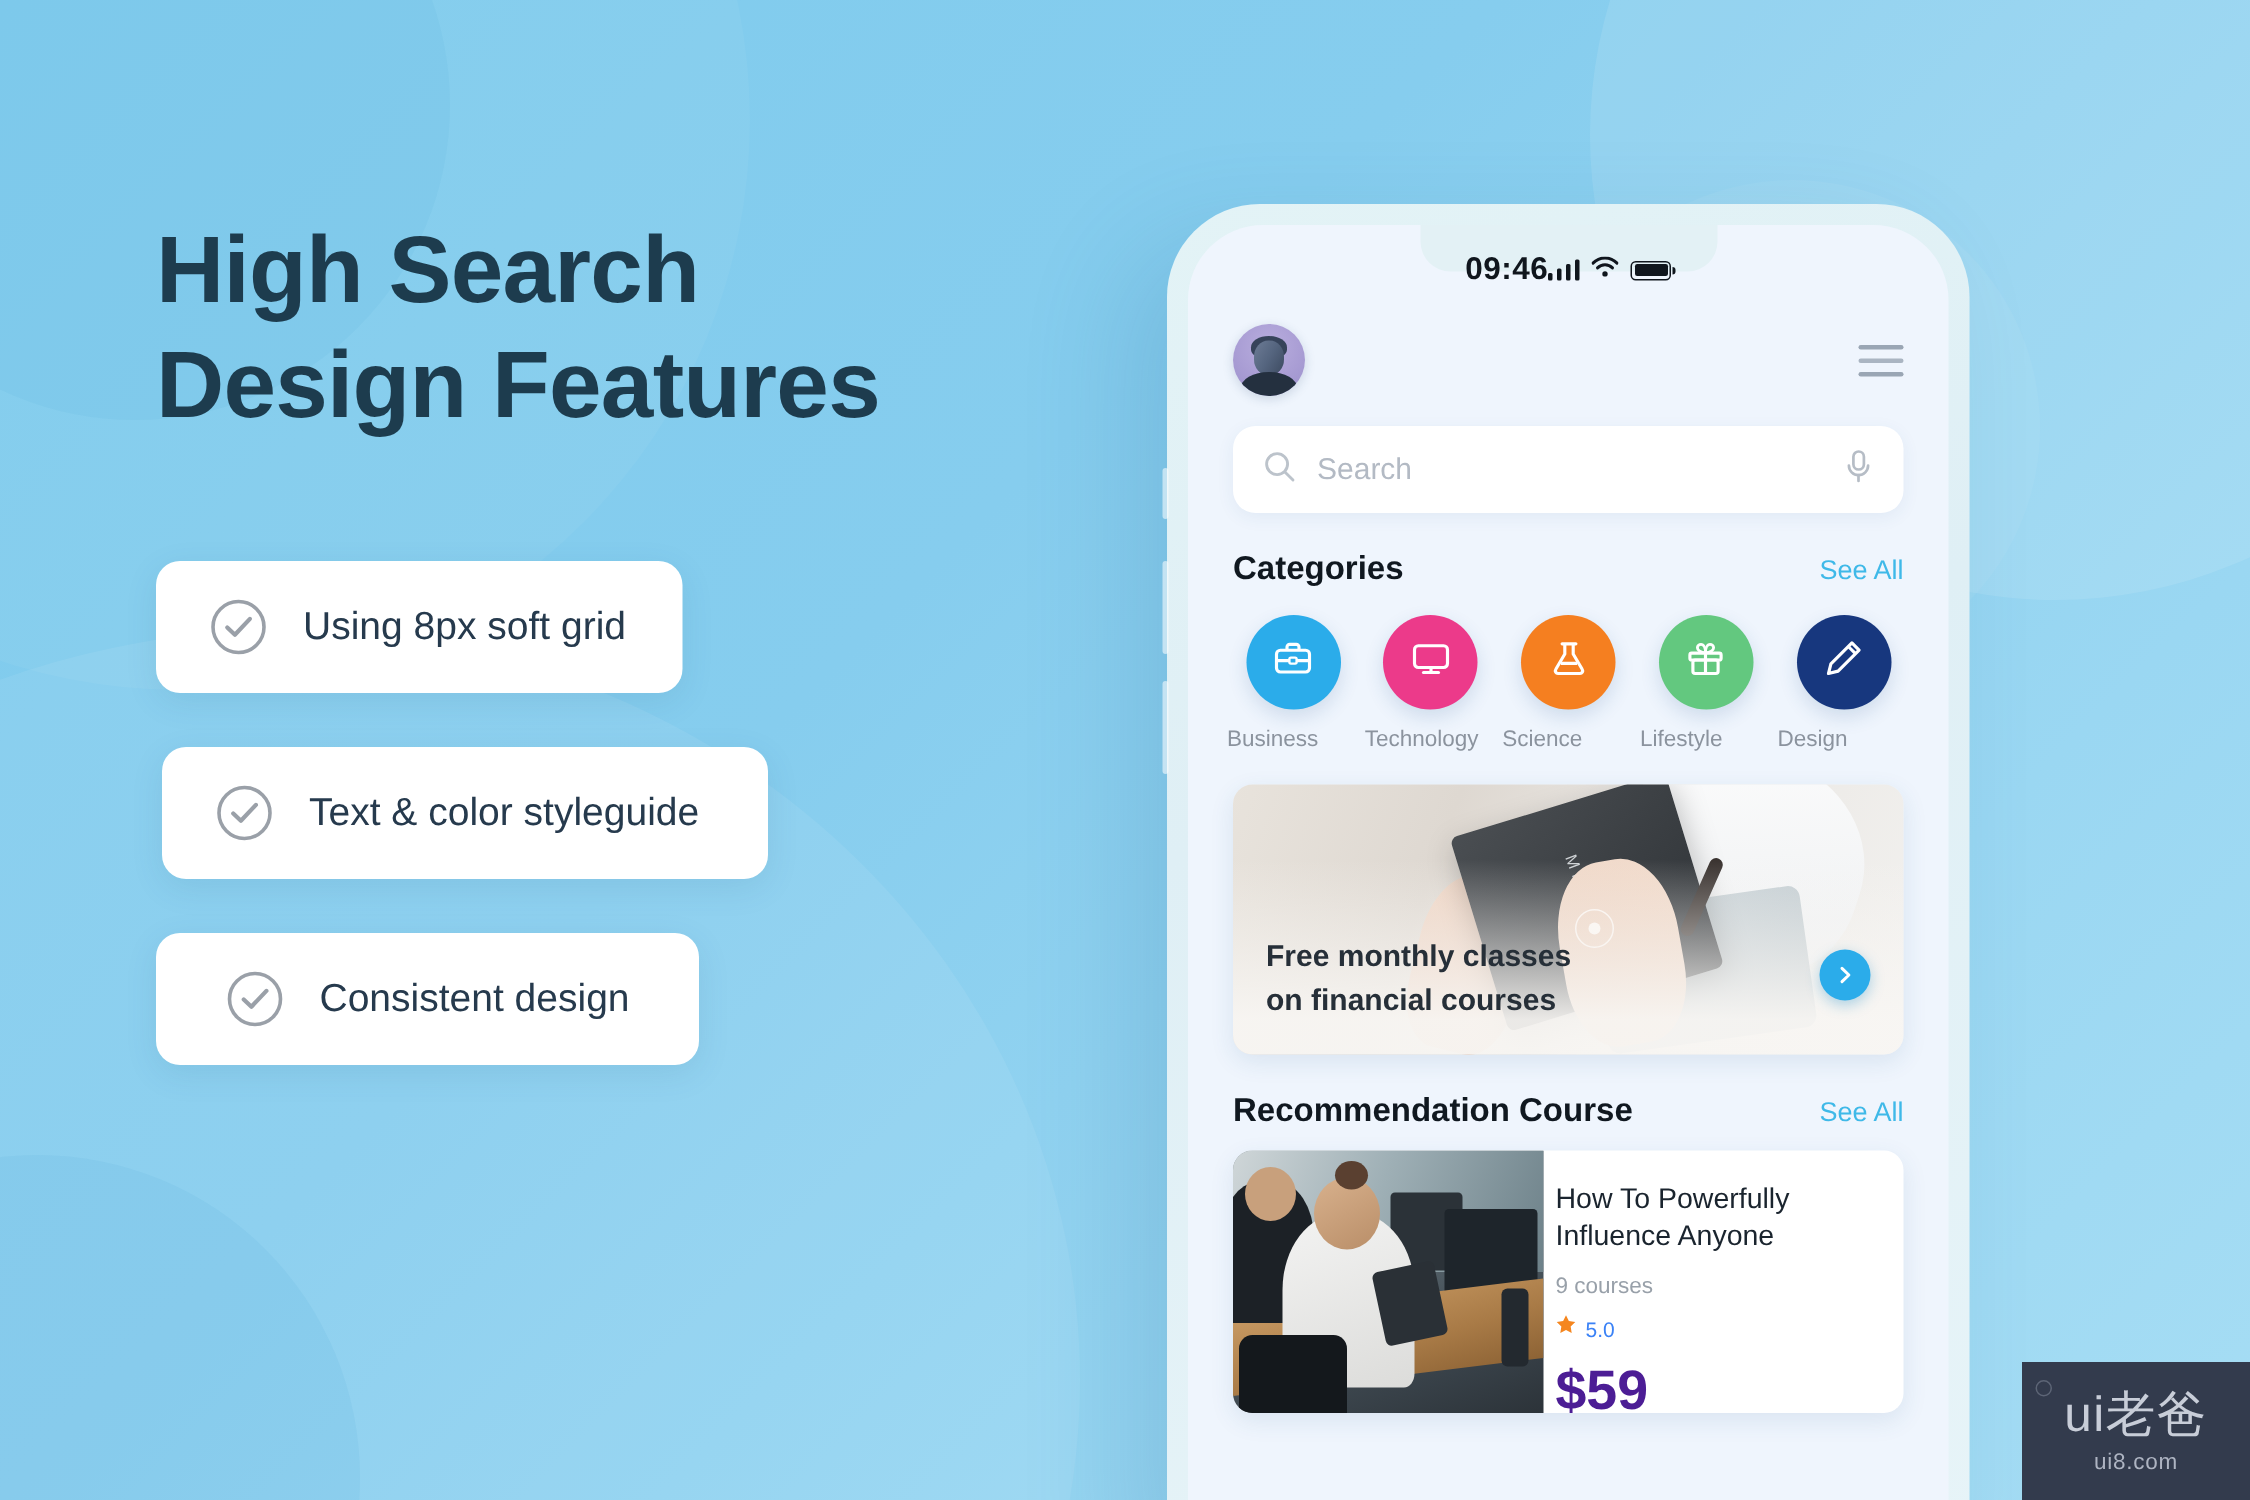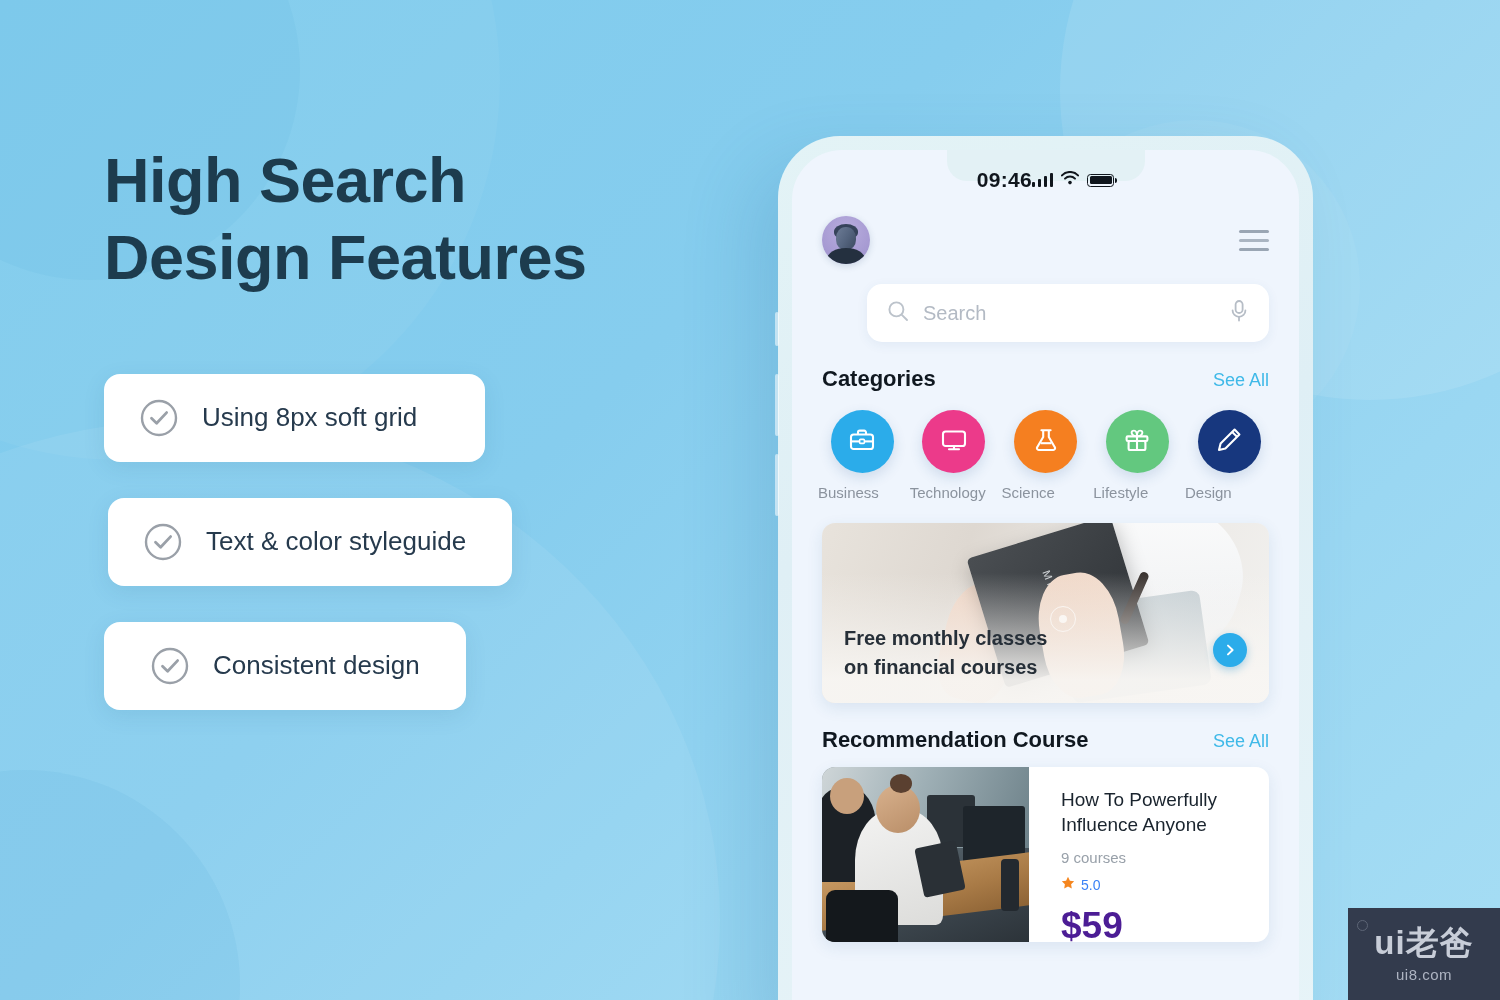--- a/index.html
+++ b/index.html
@@ -160,21 +160,20 @@
   .menu-btn { width:30px; display:flex; flex-direction:column; gap:6px; cursor:pointer; }
   .menu-btn i { display:block; height:3px; border-radius:2px; background:#9aa6b4; }
   .menu-btn i:nth-child(2){ background:#aab5c2; }
 
   
   .search-wrap { padding:20px 30px 0 30px; }
   .search-bar {
     background:#fff; border-radius:15px; height:58px;
     display:flex; align-items:center; padding:0 20px;
     box-shadow:0 3px 12px rgba(40,90,140,0.07);
-    margin-left:45px;
   }
   .search-bar .q-icon { margin-right:14px; flex:0 0 auto; }
   .search-input {
     flex:1; border:none; outline:none; background:transparent;
     font-family:inherit; font-size:20px; color:#3a4452;
   }
   .search-input::placeholder { color:#b3bac4; }
   .mic-icon { flex:0 0 auto; margin-left:10px; }
 
   
@@ -334,40 +333,40 @@
   }
   .rt-bottle {
     position:absolute; right:10px; bottom:18%; width:18px; height:52px;
     border-radius:4px; background:#23292f;
   }
   .rt-tablet {
     position:absolute; left:47%; top:44%; width:42px; height:50px;
     border-radius:4px; background:#2a3036; transform:rotate(-12deg);
   }
 
-  .rec-info { flex:1; padding:20px 18px 0 32px; }
+  .rec-info { flex:1; padding:20px 18px 0 8px; }
   .rec-title {
     font-size:19px; line-height:1.32; color:#1a242e; font-weight:400;
   }
   .rec-sub { margin-top:12px; font-size:15px; color:#98a0a9; }
   .rec-rate { margin-top:10px; display:flex; align-items:center; gap:6px; }
   .rec-rate .rtxt { font-size:14px; color:#3b82f6; }
   .rec-price {
     margin-top:11px; font-size:37px; font-weight:700; color:#4c1d95;
   }
 
   
   .watermark {
     position:absolute; right:0; bottom:0;
     width:152px; height:92px;
     background:#333b4d;
     display:flex; flex-direction:column;
     align-items:center; justify-content:center;
   }
-  .wm-main { font-size:33px; color:#c8cdd8; font-weight:700; letter-spacing:1px; line-height:1; }
+  .wm-main { font-size:33px; color:#c8cdd8; font-weight:400; letter-spacing:1px; line-height:1; }
   .wm-sub { font-size:15px; color:#aeb4c2; margin-top:7px; letter-spacing:0.5px; }
   .wm-dot {
     position:absolute; left:9px; top:12px;
     width:11px; height:11px; border-radius:50%;
     border:1.6px solid #5d6576;
   }
 </style>
 </head>
 <body>
 
@@ -382,21 +381,21 @@
 </div>
 
 <div class="left-col">
   <div class="headline">
     <span>High Search</span>
     <span>Design Features</span>
   </div>
 
   <div class="feature-list">
 
-    <div class="feature-card" style="padding-right:68px;">
+    <div class="feature-card" style="padding-right:38px;">
       <span class="chk">
         <svg width="40" height="40" viewBox="0 0 40 40">
           <circle cx="20" cy="20" r="17" fill="none" stroke="#9aa0a8" stroke-width="2.4"></circle>
           <path d="M12.5 20.3 L17.6 25.2 L27.6 14.6" fill="none" stroke="#9aa0a8" stroke-width="2.8" stroke-linecap="round" stroke-linejoin="round"></path>
         </svg>
       </span>
       <span class="label">Using 8px soft grid</span>
     </div>
 
     <div class="feature-card" style="margin-left:4px;padding-right:46px;">

